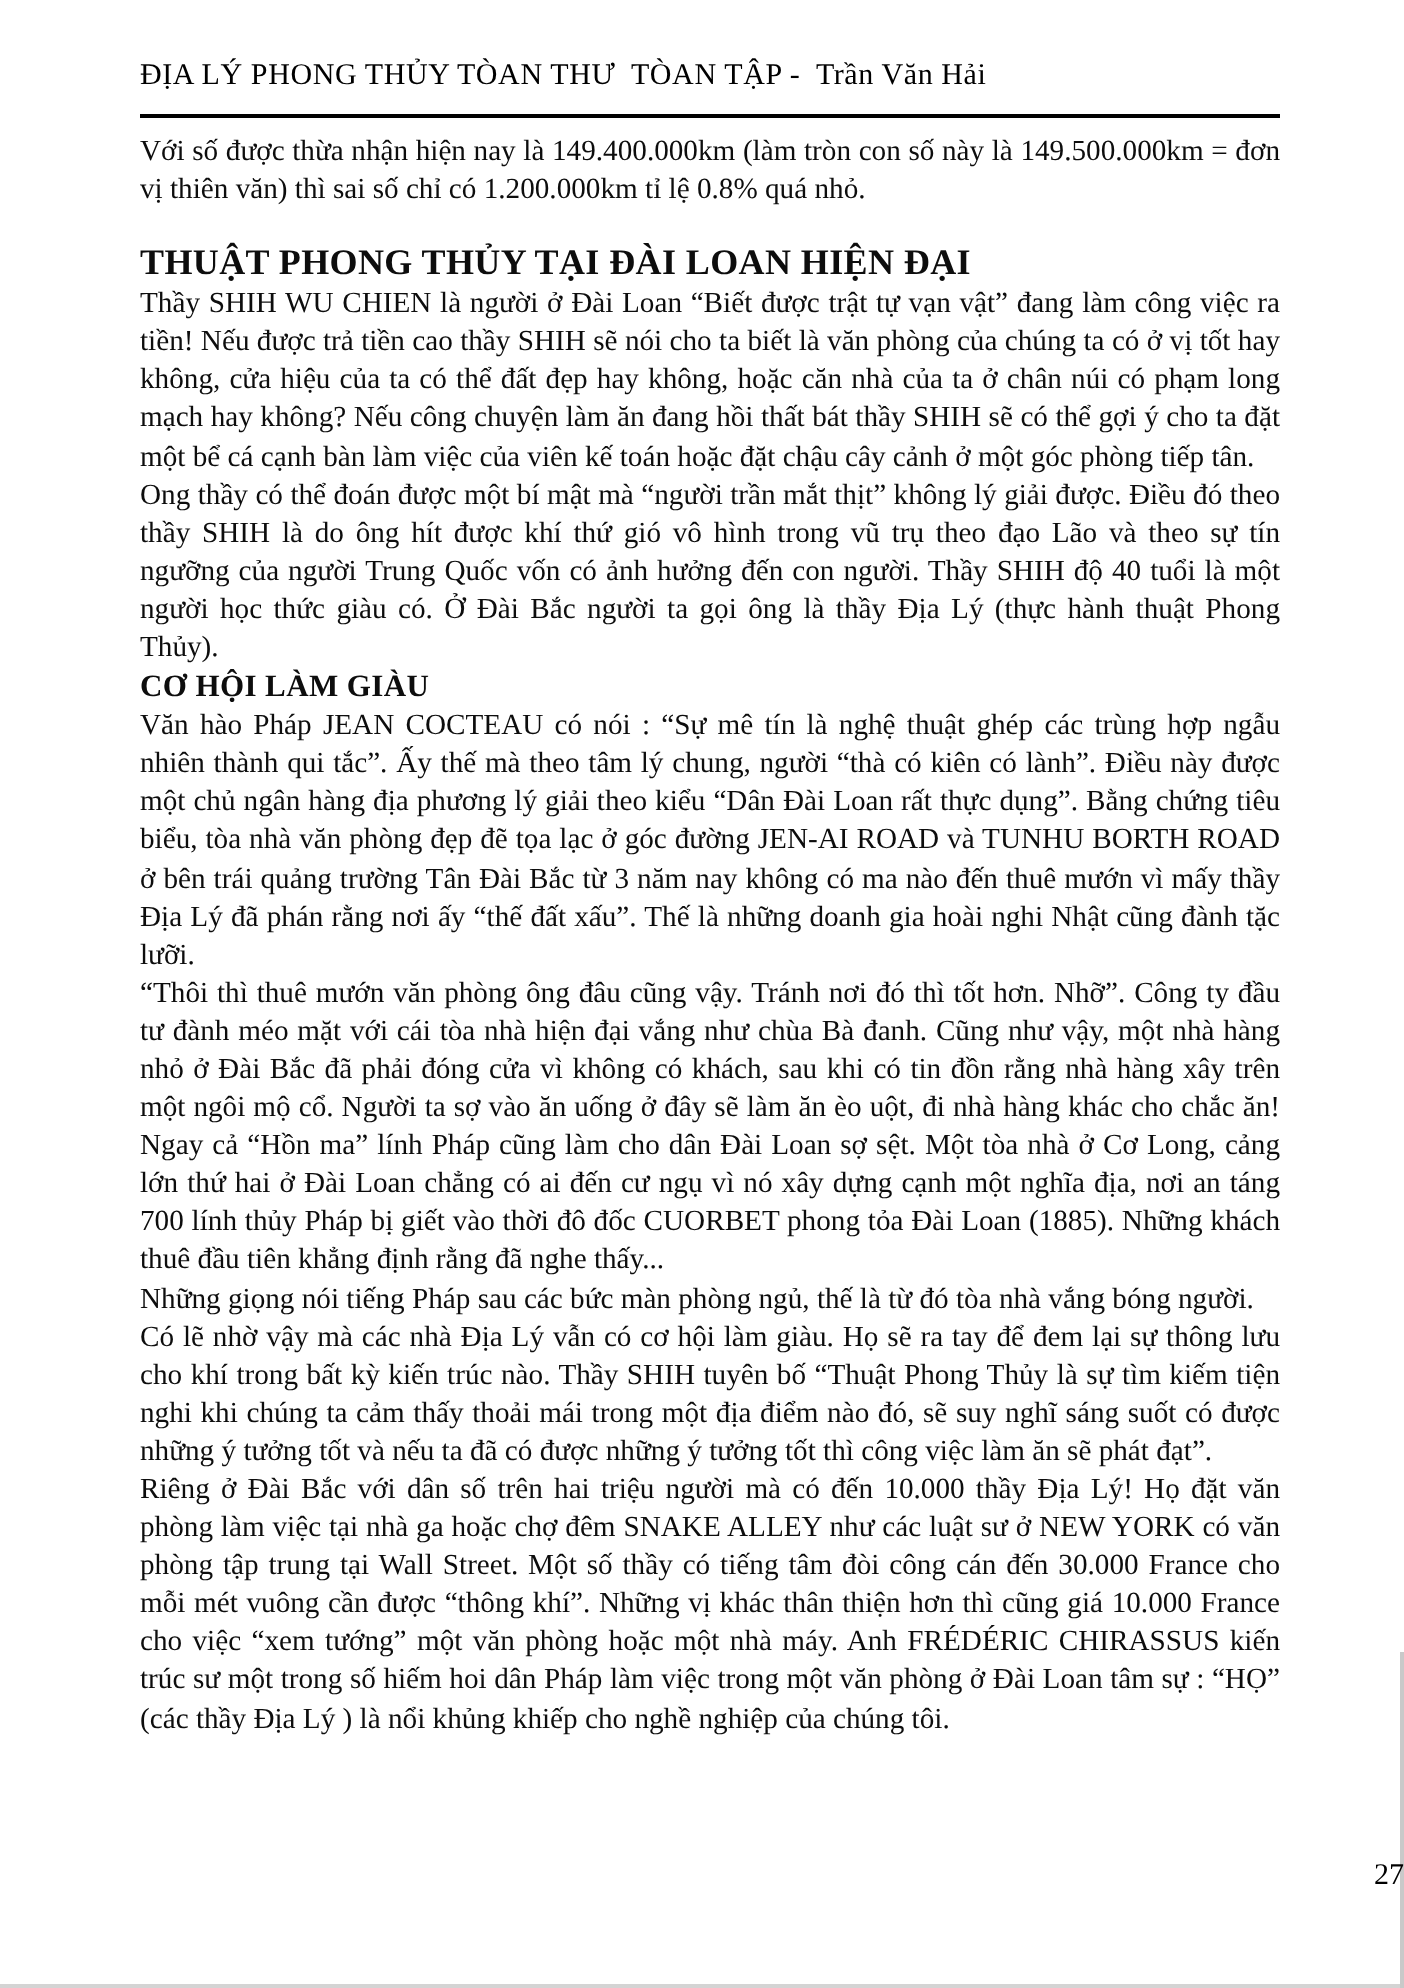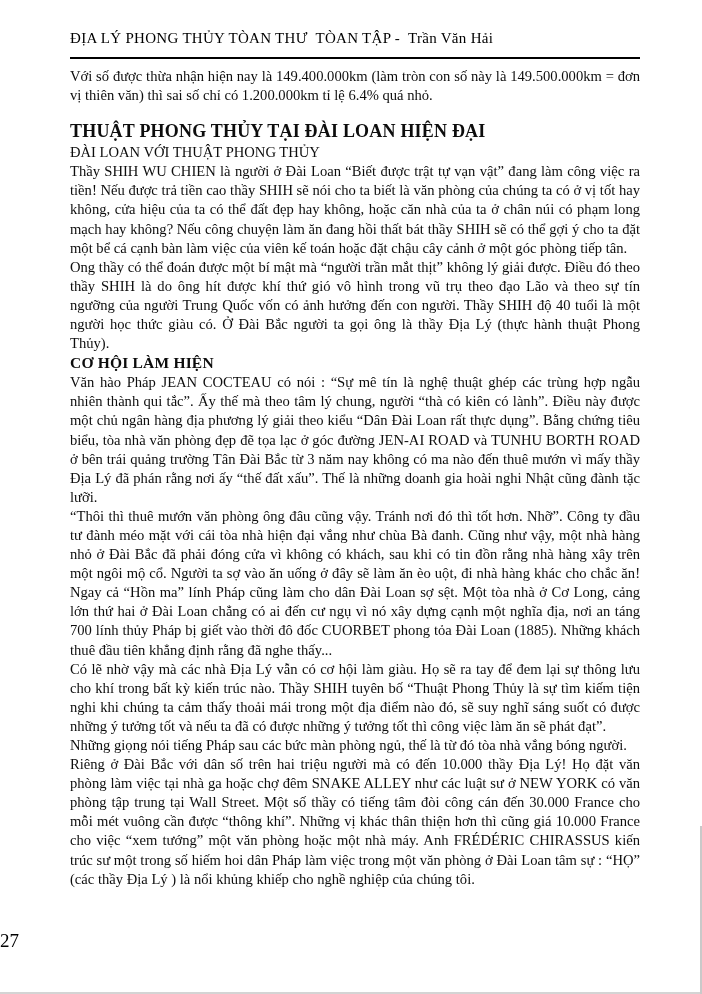--- a/index.html
+++ b/index.html
@@ -65,57 +65,56 @@
     margin: 0;
     font-weight: bold;
     letter-spacing: 0.2px;
     text-align: left;
   }
   .footer {
     position: absolute;
     top: 930px;
     left: 0;
     right: 0;
-    text-align: left;
-    font-size: 19px;
+    text-align: right;
+    font-size: 15px;
     color: #000;
   }
 </style>
 </head>
 <body>
 
 <div class="page">
 
   <div class="header">
     <div class="header-title">ĐỊA LÝ PHONG THỦY TÒAN THƯ  TÒAN TẬP -  Trần Văn Hải</div>
     <div class="rule"></div>
   </div>
 
   <div class="content">
 
 
-    <p>Với số được thừa nhận hiện nay là 149.400.000km (làm tròn con số này là 149.500.000km = đơn vị thiên văn) thì sai số chỉ có 1.200.000km tỉ lệ 6.4% quá nhỏ.</p>
+    <p>Với số được thừa nhận hiện nay là 149.400.000km (làm tròn con số này là 149.500.000km = đơn vị thiên văn) thì sai số chỉ có 1.200.000km tỉ lệ 0.8% quá nhỏ.</p>
 
     <h1 class="main-heading">THUẬT PHONG THỦY TẠI ĐÀI LOAN HIỆN ĐẠI</h1>
 
-    <div class="subhead">ĐÀI LOAN VỚI THUẬT PHONG THỦY</div>
 
     <p>Thầy SHIH WU CHIEN là người ở Đài Loan “Biết được trật tự vạn vật” đang làm công việc ra tiền! Nếu được trả tiền cao thầy SHIH sẽ nói cho ta biết là văn phòng của chúng ta có ở vị tốt hay không,  cửa hiệu của ta có thể đất đẹp hay không, hoặc căn nhà của ta ở chân núi có phạm long mạch hay không? Nếu công chuyện làm ăn đang hồi thất bát thầy SHIH sẽ có thể gợi ý cho ta đặt một bể cá cạnh bàn làm việc của viên kế toán hoặc đặt chậu cây cảnh ở một góc phòng tiếp tân.</p>
 
     <p>Ong thầy có thể đoán được một bí mật mà “người trần mắt thịt” không lý giải được. Điều đó theo thầy SHIH là do ông hít được khí thứ gió vô hình trong vũ trụ theo đạo Lão và theo sự tín ngưỡng của người Trung Quốc vốn có ảnh hưởng đến con người. Thầy SHIH độ 40 tuổi là một người học thức giàu có. Ở Đài Bắc người ta gọi ông là thầy Địa Lý (thực hành thuật Phong Thủy).</p>
 
-    <h2 class="section-heading">CƠ HỘI LÀM HIỆN</h2>
+    <h2 class="section-heading">CƠ HỘI LÀM GIÀU</h2>
 
     <p>Văn hào Pháp JEAN COCTEAU có nói : “Sự mê tín là nghệ thuật ghép các trùng hợp ngẫu nhiên thành qui tắc”. Ấy thế mà theo tâm lý chung, người “thà có kiên có lành”. Điều này được một chủ ngân hàng địa phương lý giải theo kiểu “Dân Đài Loan rất thực dụng”. Bằng chứng tiêu biểu, tòa nhà văn phòng đẹp đẽ tọa lạc ở góc đường JEN-AI ROAD và TUNHU BORTH ROAD ở bên trái quảng trường Tân Đài Bắc từ 3 năm nay không có ma nào đến thuê mướn vì mấy thầy Địa Lý đã phán rằng nơi ấy “thế đất xấu”. Thế là những doanh gia hoài nghi Nhật cũng đành tặc lưỡi.</p>
 
     <p>“Thôi thì thuê mướn văn phòng ông đâu cũng vậy. Tránh nơi đó thì tốt hơn. Nhỡ”. Công ty đầu tư đành méo mặt với cái tòa nhà hiện đại vắng như chùa Bà đanh. Cũng như vậy, một nhà hàng nhỏ ở Đài Bắc đã phải đóng cửa vì không có khách, sau khi có tin đồn rằng nhà hàng xây trên một ngôi mộ cổ. Người ta sợ vào ăn uống ở đây sẽ làm ăn èo uột, đi nhà hàng khác cho chắc ăn! Ngay cả “Hồn ma” lính Pháp cũng làm cho dân Đài Loan sợ sệt. Một tòa nhà ở Cơ Long, cảng lớn thứ hai ở Đài Loan chẳng có ai đến cư ngụ vì nó xây dựng cạnh một nghĩa địa, nơi an táng 700 lính thủy Pháp bị giết vào thời đô đốc CUORBET phong tỏa Đài Loan (1885). Những khách thuê đầu tiên khẳng định rằng đã nghe thấy...</p>
 
+    <p>Những giọng nói tiếng Pháp sau các bức màn phòng ngủ, thế là từ đó tòa nhà vắng bóng người.</p>
+
     <p>Có lẽ nhờ vậy mà các nhà Địa Lý vẫn có cơ hội làm giàu. Họ sẽ ra tay để đem lại sự thông lưu cho khí trong bất kỳ kiến trúc nào. Thầy SHIH tuyên bố “Thuật Phong Thủy là sự tìm kiếm tiện nghi khi chúng ta cảm thấy thoải mái trong một địa điểm nào đó, sẽ suy nghĩ sáng suốt có được những ý tưởng tốt và nếu ta đã có được những ý tưởng tốt thì công việc làm ăn sẽ phát đạt”.</p>
-
-    <p>Những giọng nói tiếng Pháp sau các bức màn phòng ngủ, thế là từ đó tòa nhà vắng bóng người.</p>
 
     <p>Riêng ở Đài Bắc với dân số trên hai triệu người mà có đến 10.000 thầy Địa Lý! Họ đặt văn phòng làm việc tại nhà ga hoặc chợ đêm SNAKE ALLEY như các luật sư ở NEW YORK có văn phòng tập trung tại Wall Street. Một số thầy có tiếng tâm đòi công cán đến 30.000 France cho mỗi mét vuông cần được “thông khí”. Những vị khác thân thiện hơn thì cũng giá 10.000 France cho việc “xem tướng” một văn phòng hoặc một nhà máy. Anh FRÉDÉRIC CHIRASSUS kiến trúc sư một trong số hiếm hoi dân Pháp làm việc trong một văn phòng ở Đài Loan tâm sự : “HỌ” (các thầy Địa Lý ) là nổi khủng khiếp cho nghề nghiệp của chúng tôi.</p>
 
   </div>
 
   <div class="footer">
     <span>27</span>
   </div>
 
 </div>

